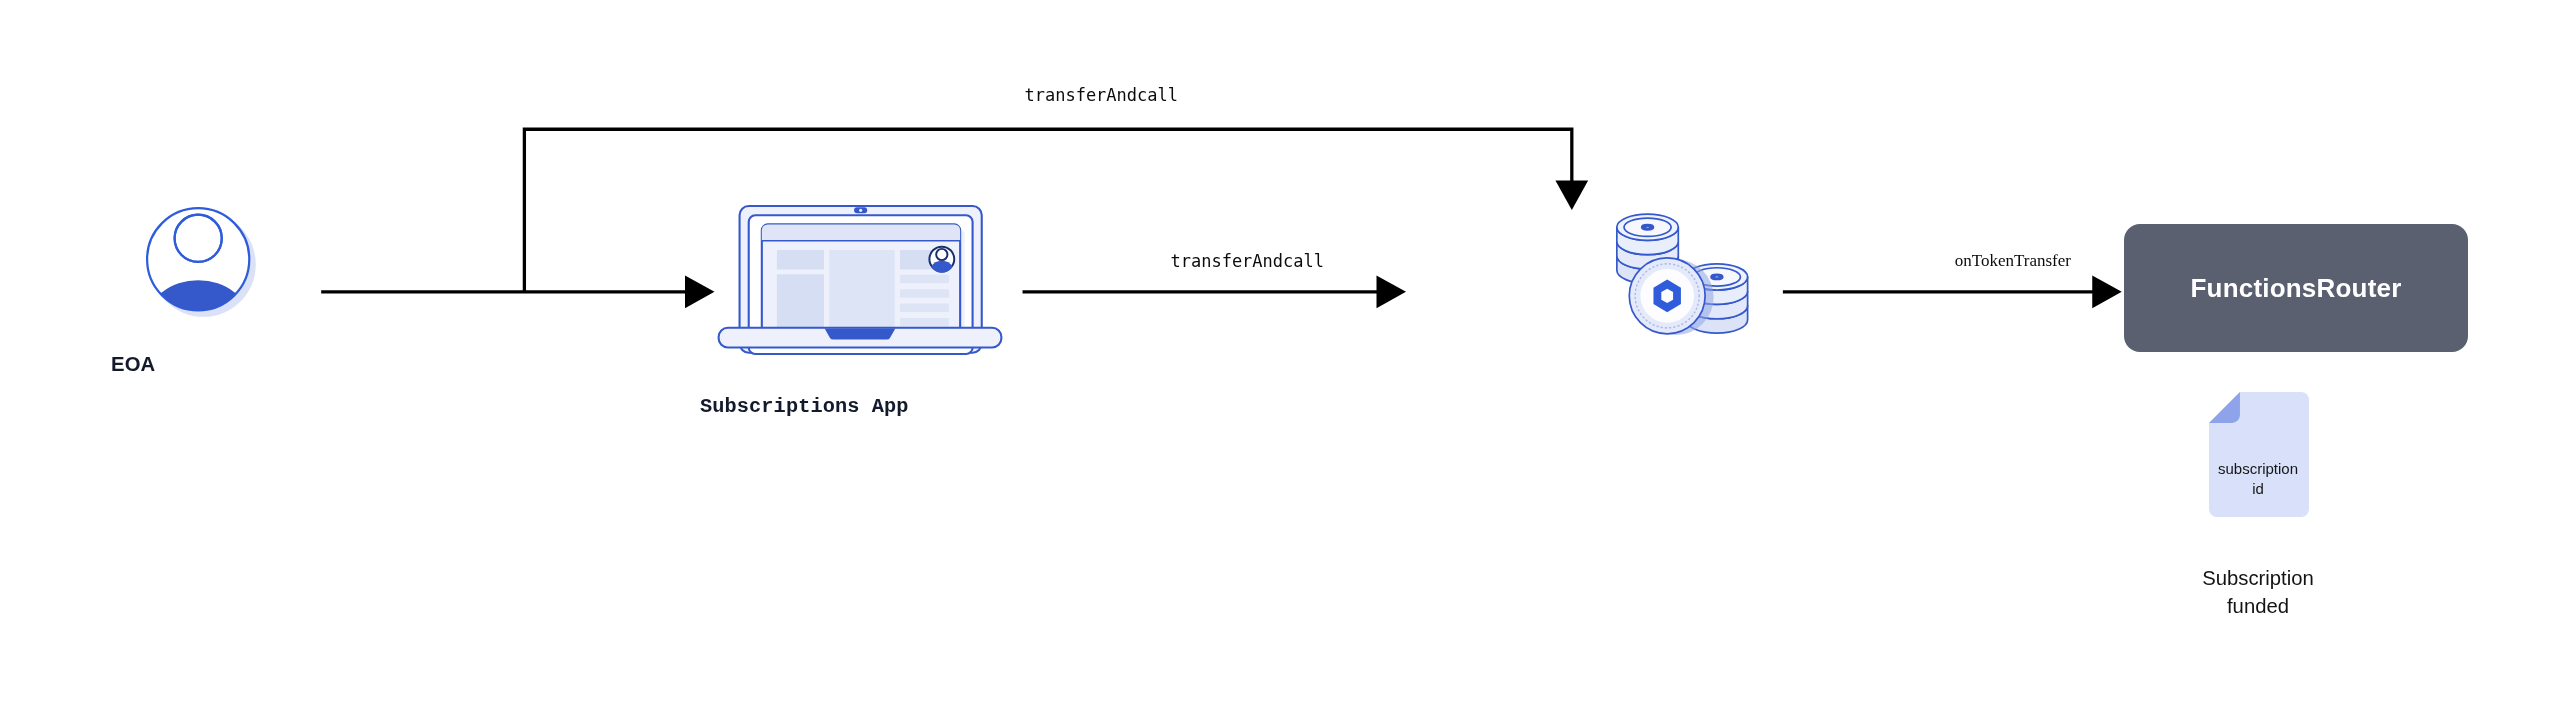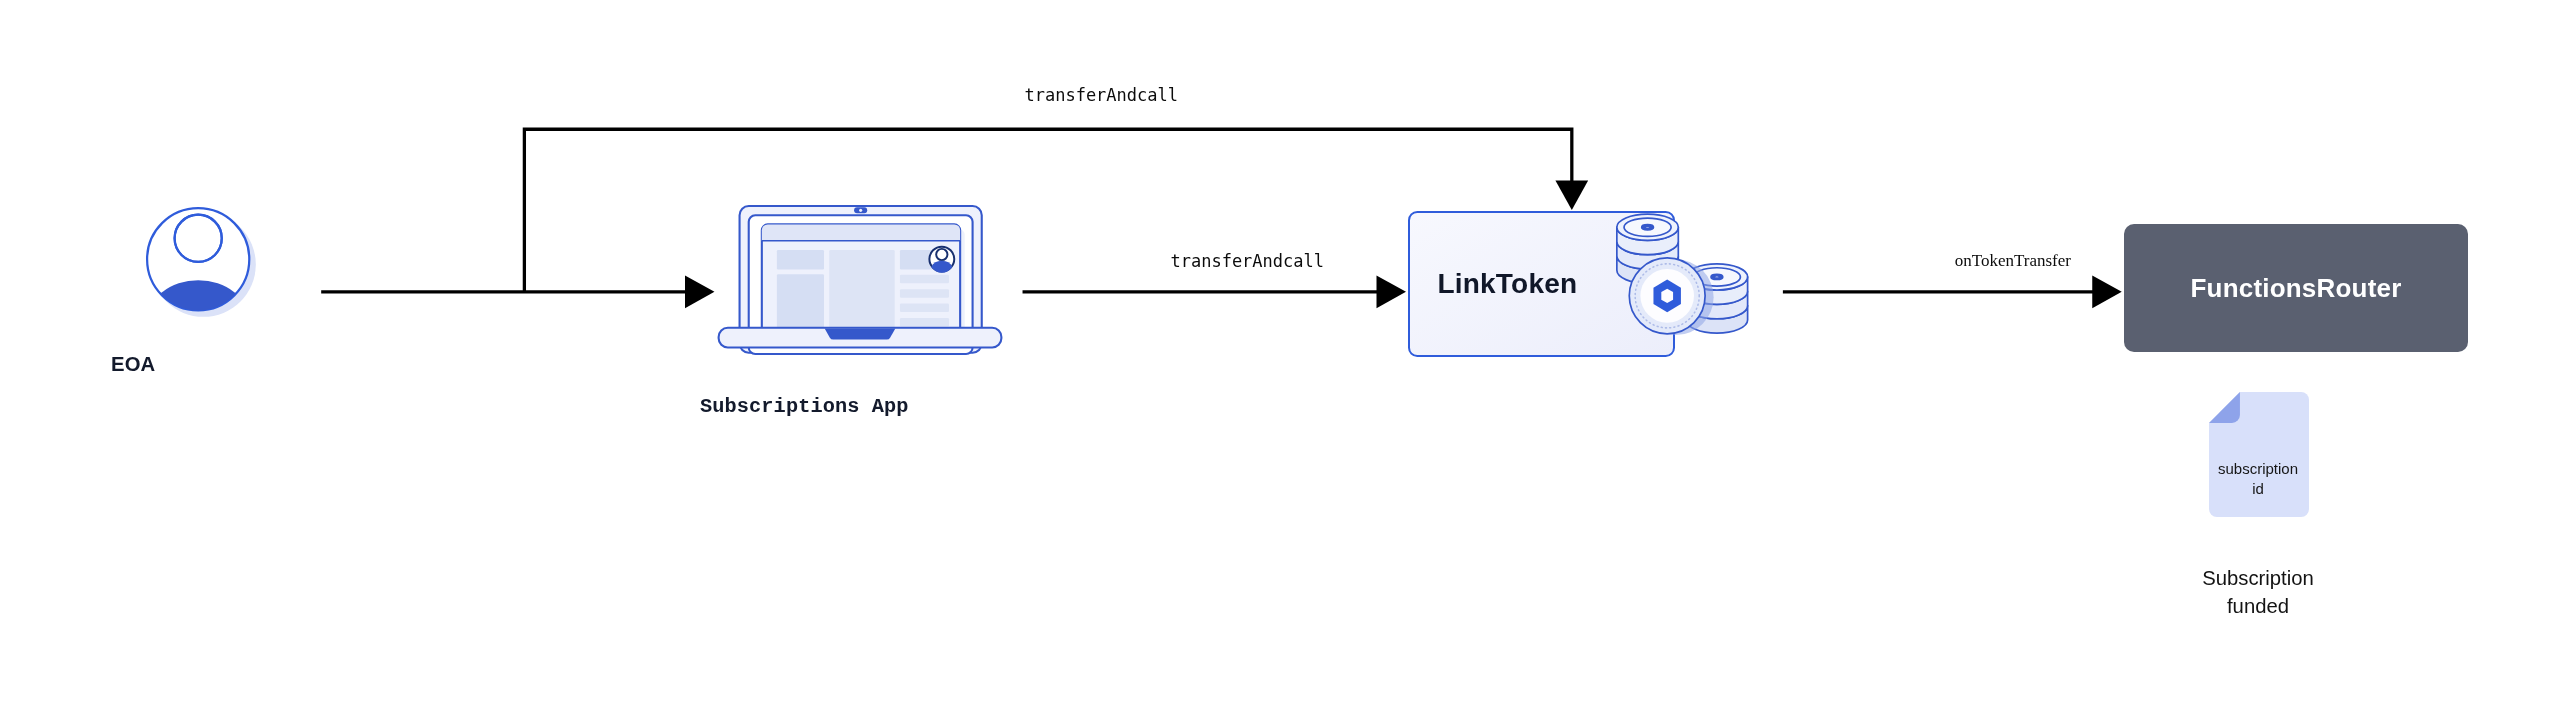--- a/index.html
+++ b/index.html
@@ -30,21 +30,21 @@
     border:2px solid #2f5cdb;border-radius:9.2px;
     background:linear-gradient(150deg,#f7f8fe 0%,#eceefb 100%);
   }
   #linktoken-text{
     font-family:"Liberation Sans",sans-serif;
     font-weight:bold;font-size:28px;color:#101729;
     margin-left:27.5px;letter-spacing:0.2px;
   }
   #functionsrouter-box{
     left:2124px;top:224px;width:344px;height:128px;
-    border-radius:10px;background:#5a6070;
+    border-radius:16px;background:#5a6070;
     justify-content:center;
   }
   #functionsrouter-text{
     font-family:"Liberation Sans",sans-serif;
     font-weight:bold;font-size:26px;color:#ffffff;letter-spacing:0.2px;
   }
   #doc-text{
     position:absolute;left:2189px;top:459px;width:138px;
     text-align:center;font-family:"Liberation Sans",sans-serif;
     font-size:15px;line-height:19.7px;color:#161616;
@@ -155,23 +155,20 @@
         <path d="M329,119 a17,14 0 0 1 32,0 a19,19 0 0 1 -32,0 z" fill="#3558cb"></path>
       </g>
 
       <rect x="4" y="212" width="432" height="30" rx="14" fill="#eef1fc" stroke="#3558cb" stroke-width="3.2"></rect>
       <path d="M166,213 h108 a4,4 0 0 1 0,0 l-8,14 a6,6 0 0 1 -5,3 h-82
                a6,6 0 0 1 -5,-3 z" fill="#3558cb"></path>
     </svg>
   </div>
   <div class="node-label" style="left:700px;top:395px;width:288px;font-family:Liberation Mono, monospace;">Subscriptions App</div>
 
-  <div class="boxnode" id="linktoken-box">
-    <span id="linktoken-text">LinkToken</span>
-  </div>
 
   <div class="node" style="left:1609px;top:210px;width:170px;height:141px;">
     <svg width="170" height="141" viewBox="0 0 260 215">
       <g stroke="#3558cb" stroke-width="2.6" stroke-linejoin="round">
 
         <path d="M12,92 v-22 a47,20 0 0 0 94,0 v22 a47,20 0 0 1 -94,0 z" fill="#dde4f7"></path>
         <path d="M12,70 v-22 a47,20 0 0 0 94,0 v22 a47,20 0 0 1 -94,0 z" fill="#e4eafa"></path>
         <path d="M12,48 v-22 a47,20 0 0 0 94,0 v22 a47,20 0 0 1 -94,0 z" fill="#e9eefb"></path>
         <ellipse cx="59" cy="26" rx="47" ry="20" fill="#eef2fd"></ellipse>
         <ellipse cx="59" cy="26" rx="36" ry="14" fill="#f6f8fe"></ellipse>

